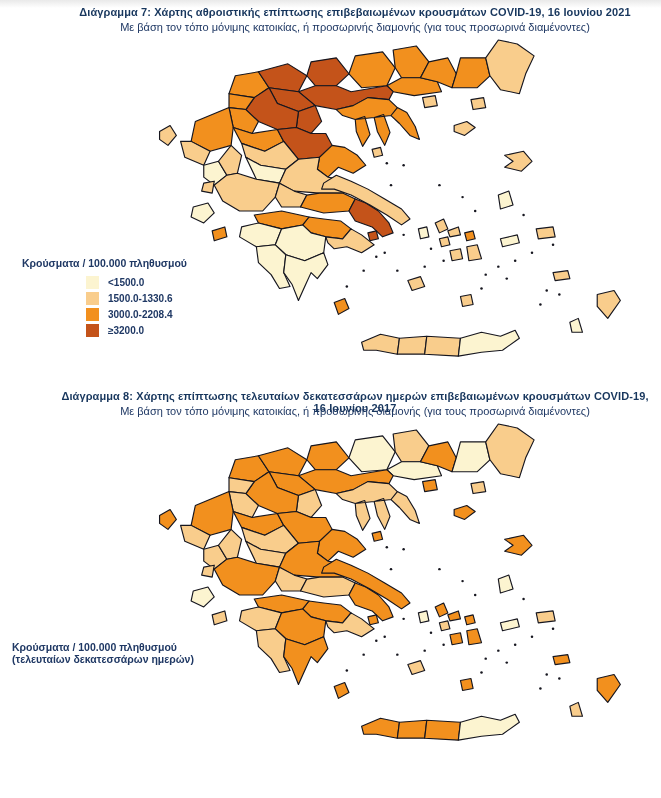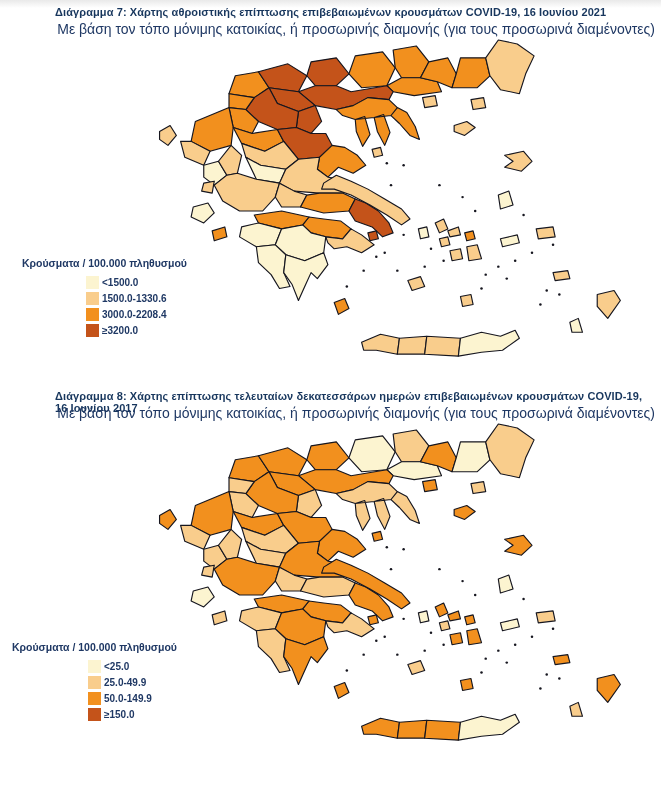--- a/index.html
+++ b/index.html
@@ -4,39 +4,39 @@
 <style>
   html,body{margin:0;padding:0;}
   body{
     width:661px;height:798px;position:relative;background:#ffffff;
     font-family:"Liberation Sans", sans-serif;overflow:hidden;
     border-right:1px solid #ececec;
   }
   .top-shade{position:absolute;left:0;top:0;width:661px;height:8px;
     background:linear-gradient(#e9e9e9,rgba(255,255,255,0));pointer-events:none;}
   .fig-title{
-    position:absolute;left:55px;right:6px;text-align:left;
+    position:absolute;left:55px;right:6px;text-align:center;
     font-size:11px;font-weight:bold;color:#17365D;letter-spacing:.1px;
   }
   .fig-subtitle{
-    position:absolute;left:55px;right:6px;text-align:right;
-    font-size:14px;font-weight:500;color:#1F3864;
+    position:absolute;left:55px;right:6px;text-align:center;
+    font-size:11px;font-weight:500;color:#1F3864;
   }
   #title-7{top:6px;} #subtitle-7{top:21px;}
   #title-8{top:390px;} #subtitle-8{top:405px;}
   .map-svg{position:absolute;left:128px;width:505px;height:348px;}
   #map-7{top:36px;} #map-8{top:420px;}
   .legend{position:absolute;color:#1F3864;}
   #legend-7{left:22px;top:257px;width:204px;}
   #legend-8{left:12px;top:641px;width:224px;}
   .legend-title{font-size:10.5px;font-weight:bold;text-align:left;line-height:1.18;}
   .legend-items{margin-top:7px;}
   #legend-7 .legend-items{padding-left:64px;}
   #legend-8 .legend-items{padding-left:76px;}
-  .legend-row{display:flex;align-items:center;gap:3px;margin-bottom:3px;height:13px;}
+  .legend-row{display:flex;align-items:center;gap:9px;margin-bottom:3px;height:13px;}
   .swatch{width:13px;height:13px;flex:0 0 13px;display:inline-block;}
   .legend-label{font-size:10px;font-weight:600;white-space:nowrap;}
 </style>
 </head>
 <body>
 
 <div class="top-shade"></div>
 
 <div id="title-7" class="fig-title" style="color: rgb(23, 54, 93);">Διάγραμμα 7: Χάρτης αθροιστικής επίπτωσης επιβεβαιωμένων κρουσμάτων COVID-19, 16 Ιουνίου 2021</div>
 <div id="subtitle-7" class="fig-subtitle" style="color: rgb(31, 56, 100);">Με βάση τον τόπο μόνιμης κατοικίας, ή προσωρινής διαμονής (για τους προσωρινά διαμένοντες)</div>
@@ -254,32 +254,15 @@
     <circle cx="224" cy="236" r="1.2" fill="#16161F"></circle>
     <circle cx="208" cy="252" r="1.2" fill="#16161F"></circle>
     <circle cx="336" cy="254" r="1.2" fill="#16161F"></circle>
     <circle cx="360" cy="244" r="1.2" fill="#16161F"></circle>
     <circle cx="404" cy="210" r="1.2" fill="#16161F"></circle>
     <circle cx="376" cy="180" r="1.2" fill="#16161F"></circle>
   </svg>
 <div id="legend-8" class="legend" style="color: rgb(31, 56, 100);">
   <div class="legend-title">
     <div>Κρούσματα / 100.000 πληθυσμού</div>
+    <div>(τελευταίων δεκατεσσάρων ημερών)</div>
   </div>
-  <div class="legend-items">
-      <div class="legend-row">
-        <span class="swatch" style="background: rgb(252, 244, 208);"></span>
-        <span class="legend-label">&lt;25.0</span>
-      </div>
-      <div class="legend-row">
-        <span class="swatch" style="background: rgb(249, 205, 140);"></span>
-        <span class="legend-label">25.0-49.9</span>
-      </div>
-      <div class="legend-row">
-        <span class="swatch" style="background: rgb(242, 144, 30);"></span>
-        <span class="legend-label">50.0-149.9</span>
-      </div>
-      <div class="legend-row">
-        <span class="swatch" style="background: rgb(196, 83, 26);"></span>
-        <span class="legend-label">≥150.0</span>
-      </div>
-    </div>
 </div>
 
 </body></html>

